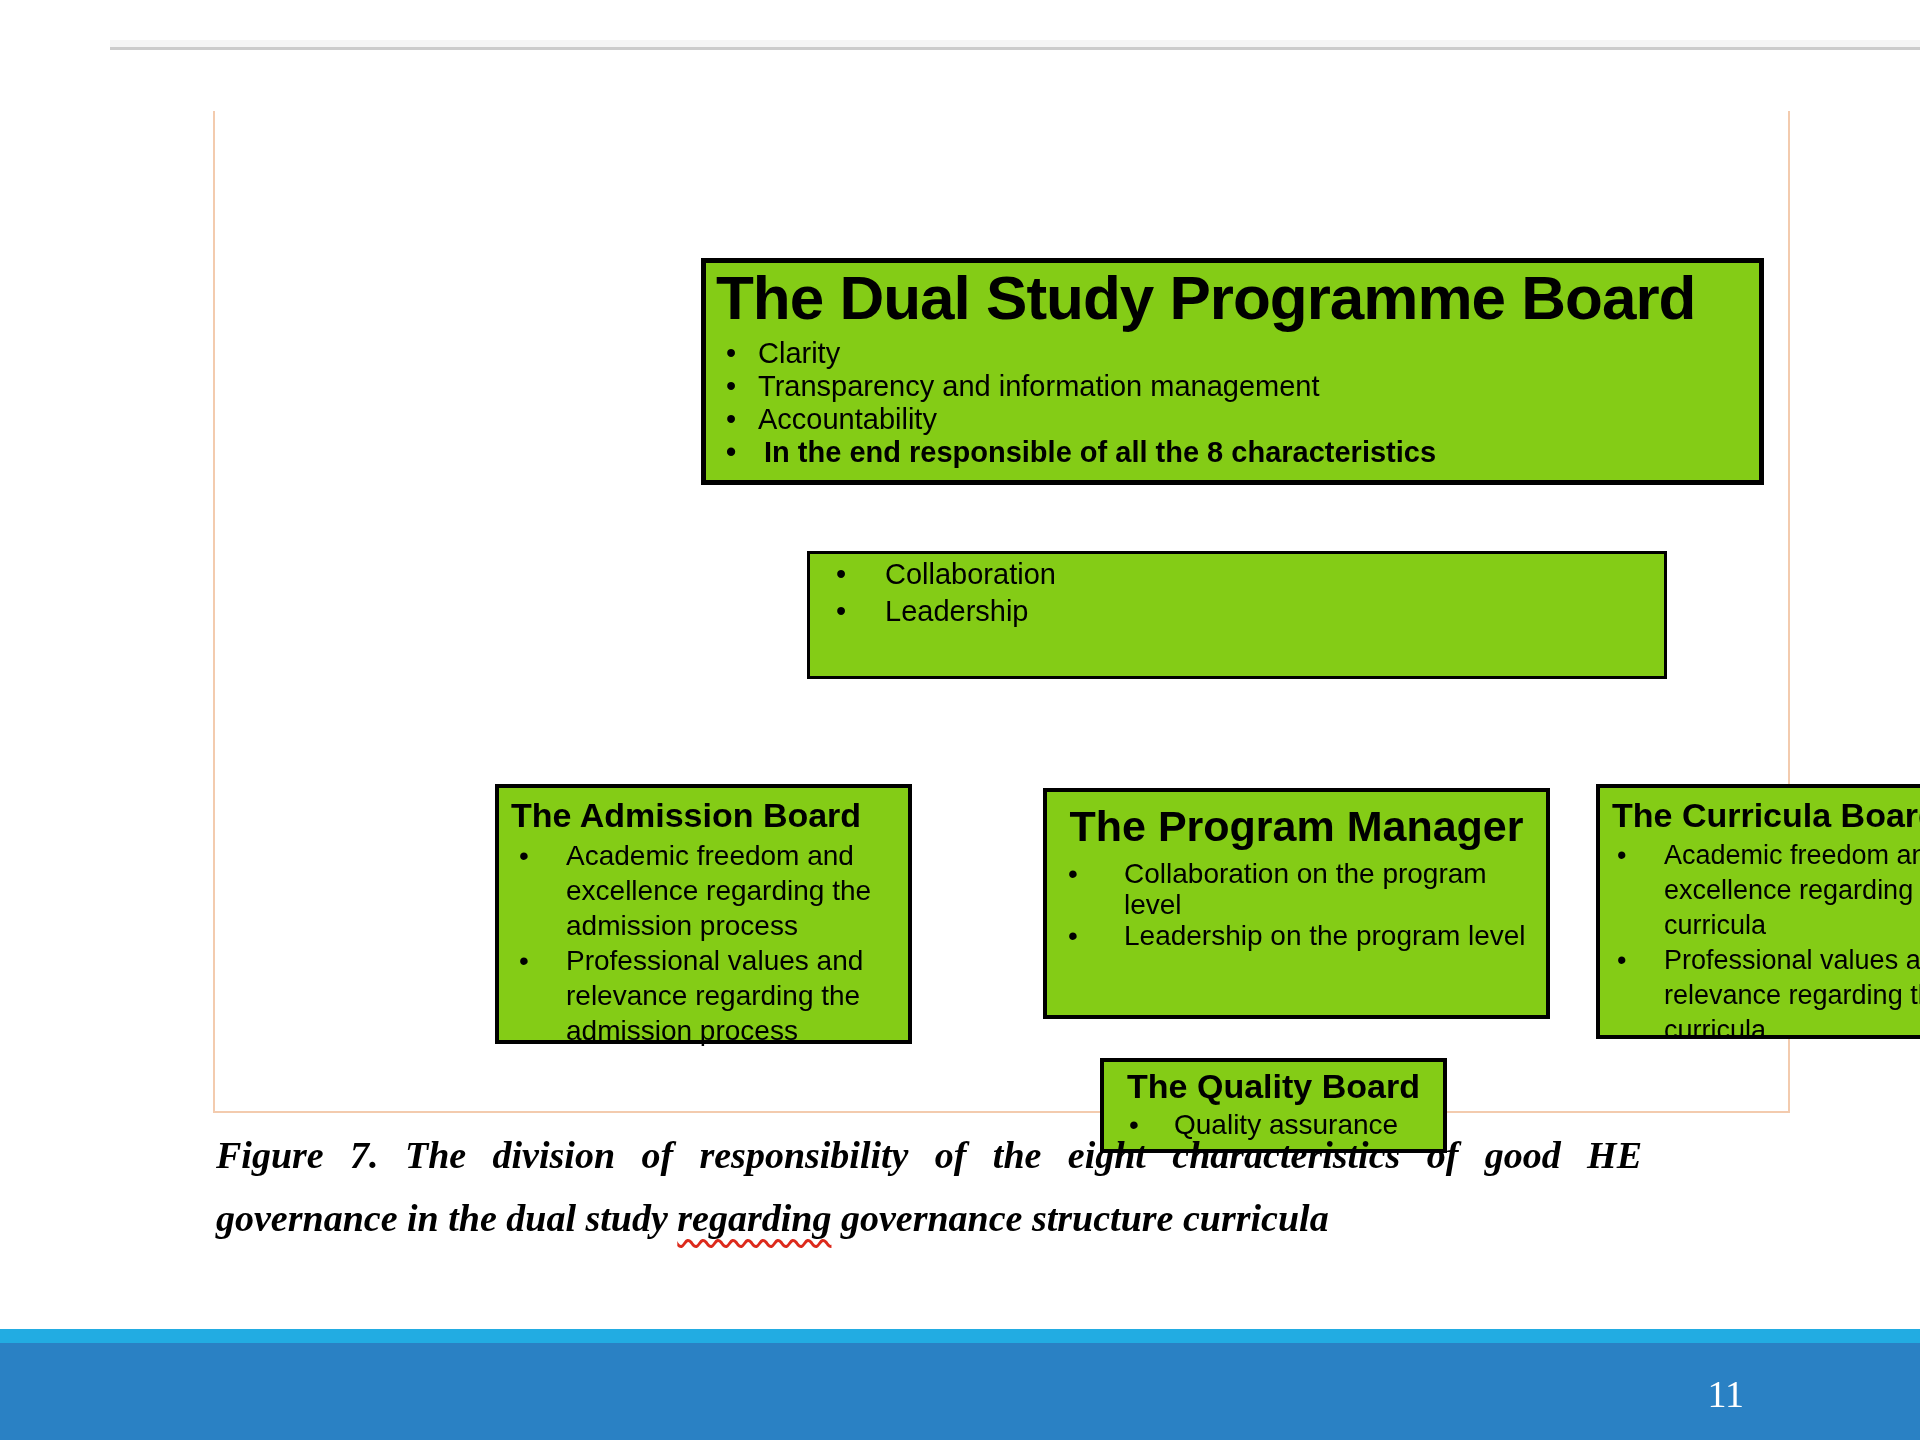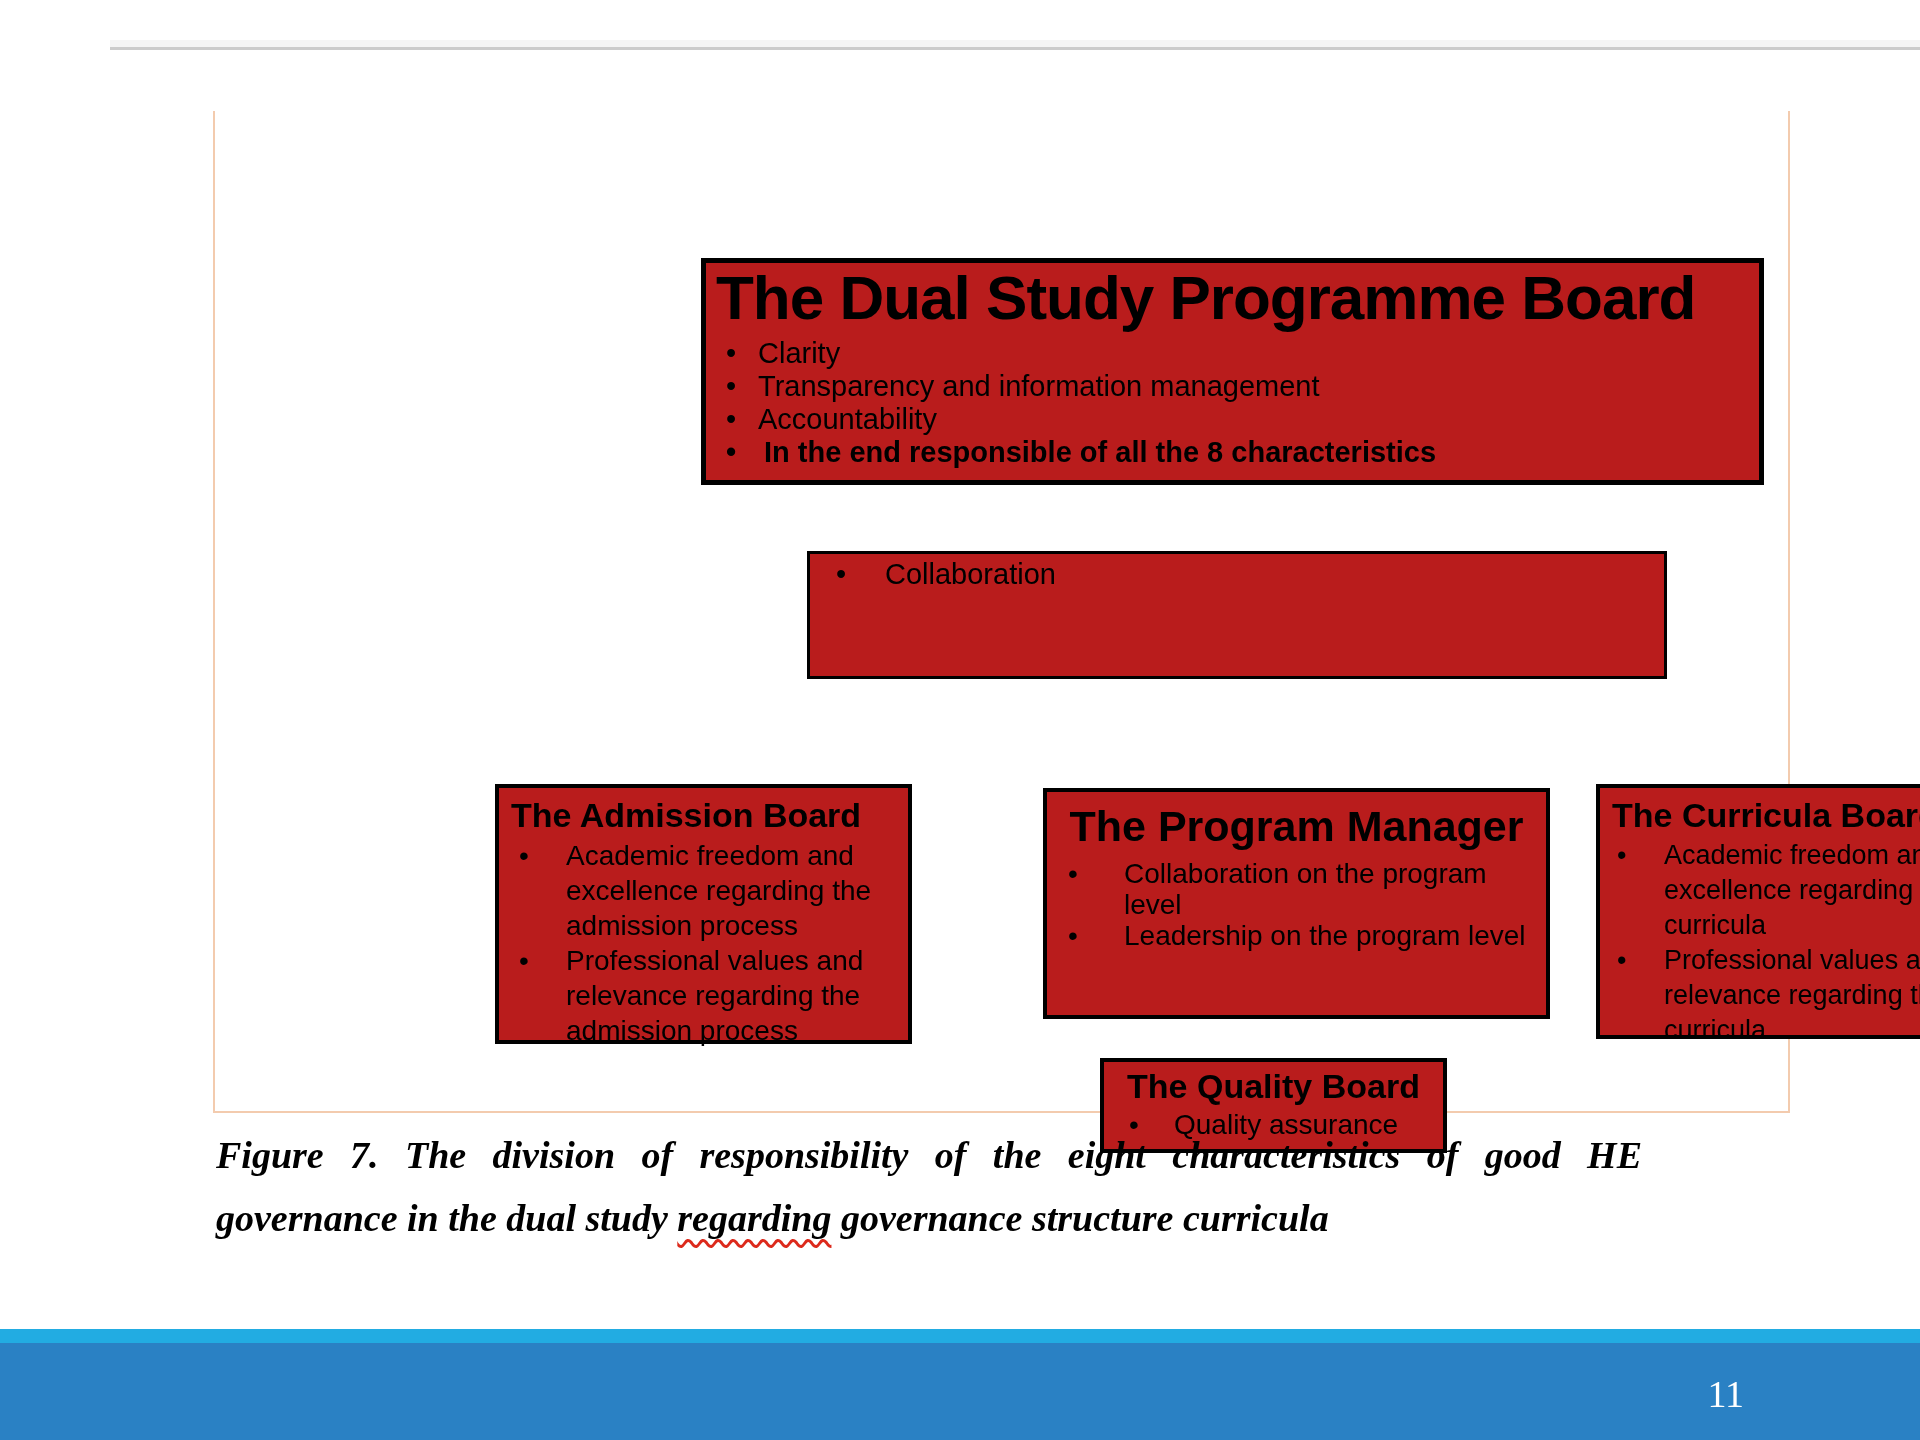--- a/index.html
+++ b/index.html
@@ -9,21 +9,21 @@
   
   .top-rule{position:absolute;left:110px;top:40px;width:1810px;height:7px;
             background:#f4f4f4;border-bottom:3px solid #cbcbcb;}
 
   
   .frame{position:absolute;left:213px;top:111px;width:1577px;height:1002px;
          border-left:2px solid #f3cbae;border-right:2px solid #f3cbae;
          border-bottom:2px solid #f3cbae;box-sizing:border-box;}
 
   
-  .box{position:absolute;background:#b91c1c;border:4px solid #000;box-sizing:border-box;}
+  .box{position:absolute;background:#84cc16;border:4px solid #000;box-sizing:border-box;}
   .box h2{margin:0;font-weight:bold;}
   .box ul{list-style:none;margin:0;padding:0;}
   .box li{position:relative;}
   .box li::before{content:"\2022";position:absolute;left:0;top:0;}
 
   
   .dual{left:486px;top:147px;width:1063px;height:227px;border-width:5px;}
   .dual h2{font-size:62px;letter-spacing:-1px;white-space:nowrap;margin:0 0 4px 10px;line-height:70px;}
   .dual ul{font-size:29px;line-height:33px;margin-left:20px;}
   .dual li{padding-left:32px;}
@@ -88,20 +88,21 @@
       <li><span>Clarity</span></li>
       <li><span>Transparency and information management</span></li>
       <li><span>Accountability</span></li>
       <li class="strong"><span>In the end responsible of all the 8 characteristics</span></li>
     </ul>
   </section>
 
   <section class="box chair">
     <ul>
       <li><span>Collaboration</span></li>
+      <li><span>Leadership</span></li>
     </ul>
   </section>
 
   <section class="box admission">
     <h2>The Admission Board</h2>
     <ul>
       <li><span>Academic freedom and excellence regarding the admission process</span></li>
       <li><span>Professional values and relevance regarding the admission process</span></li>
     </ul>
   </section>

